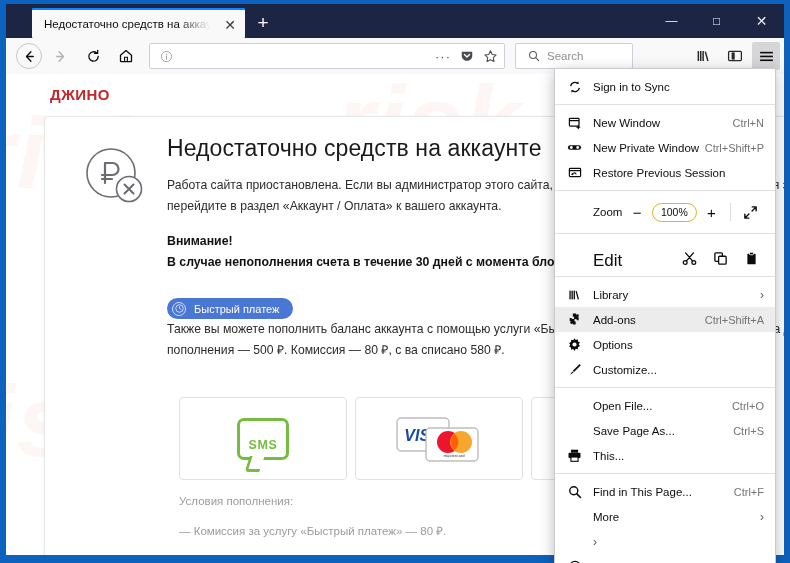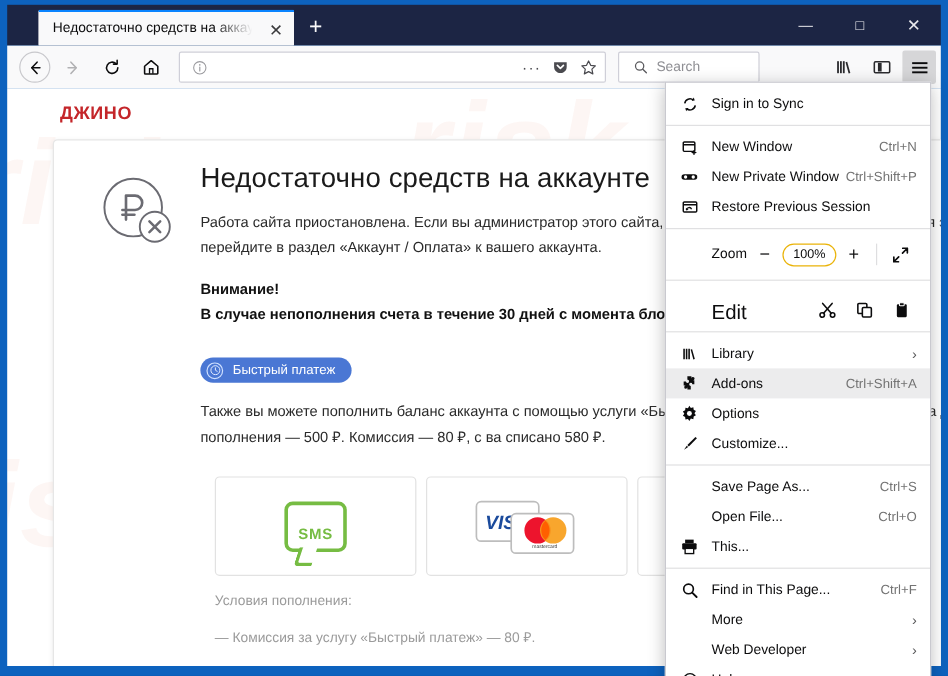--- a/index.html
+++ b/index.html
@@ -116,21 +116,21 @@
     margin-bottom: 13px; letter-spacing: .1px;
   }
   p.body {
     font-size: 12.2px; line-height: 1.72; color: #2b2b2b; margin-bottom: 14px;
   }
   p.warn { font-size: 12.3px; line-height: 1.68; color: #111; font-weight: bold; }
   .badge {
     display: inline-flex; align-items: center; gap: 8px;
     background: #4a77d4; color: #fff; border-radius: 13px;
     height: 21px; padding: 0 14px 0 5px; font-size: 11px;
-    margin-top: 4px; margin-bottom: 14px;
+    margin-top: 4px; 
   }
   .badge .bdot {
     width: 14px; height: 14px; border-radius: 50%;
     border: 1.2px solid #cfe0ff; display:flex; align-items:center; justify-content:center;
   }
   .paycards { position: absolute; left: 12px; top: 262px; display: flex; gap: 8px; }
   .paycard {
     width: 168px; height: 83px; border: 1px solid #e2e2e2; border-radius: 4px;
     background: #fff; display: flex; align-items: center; justify-content: center;
   }
@@ -518,28 +518,28 @@
             <path d="M5.6 10l1.3 1.3-3.6 2.4z" fill="#0c0c0d"></path>
           </svg>
       </span>
       <span class="mi-label">Customize...</span>
     </div>
 
     <div class="msep"></div>
 
     <div class="mi">
       <span class="mi-ico"></span>
+      <span class="mi-label">Open File...</span>
+      <span class="mi-short">Ctrl+O</span>
+    </div>
+
+    <div class="mi">
+      <span class="mi-ico"></span>
       <span class="mi-label">Save Page As...</span>
       <span class="mi-short">Ctrl+S</span>
-    </div>
-
-    <div class="mi">
-      <span class="mi-ico"></span>
-      <span class="mi-label">Open File...</span>
-      <span class="mi-short">Ctrl+O</span>
     </div>
 
     <div class="mi">
       <span class="mi-ico">
         <svg width="15" height="15" viewBox="0 0 16 16">
             <rect x="4.2" y="1.8" width="7.6" height="3.2" fill="#0c0c0d"></rect>
             <rect x="1.6" y="5" width="12.8" height="5.6" rx="1" fill="#0c0c0d"></rect>
             <rect x="4.2" y="9.6" width="7.6" height="4.6" fill="#fff" stroke="#0c0c0d" stroke-width="1.2"></rect>
           </svg>
       </span>
@@ -560,21 +560,20 @@
     </div>
 
     <div class="mi">
       <span class="mi-ico"></span>
       <span class="mi-label">More</span>
       <span class="mi-arrow">›</span>
     </div>
 
     <div class="mi">
       <span class="mi-ico"></span>
-      <span class="mi-label">Web Developer</span>
       <span class="mi-arrow">›</span>
     </div>
 
     <div class="mi">
       <span class="mi-ico">
         <svg width="14" height="14" viewBox="0 0 16 16">
             <circle cx="8" cy="8" r="6.4" fill="none" stroke="#0c0c0d" stroke-width="1.3"></circle>
             <path d="M6.2 6.2a1.85 1.85 0 1 1 2.2 2.1v1.1" fill="none" stroke="#0c0c0d" stroke-width="1.3" stroke-linecap="round"></path>
             <circle cx="8.3" cy="11.4" r=".85" fill="#0c0c0d"></circle>
           </svg>

